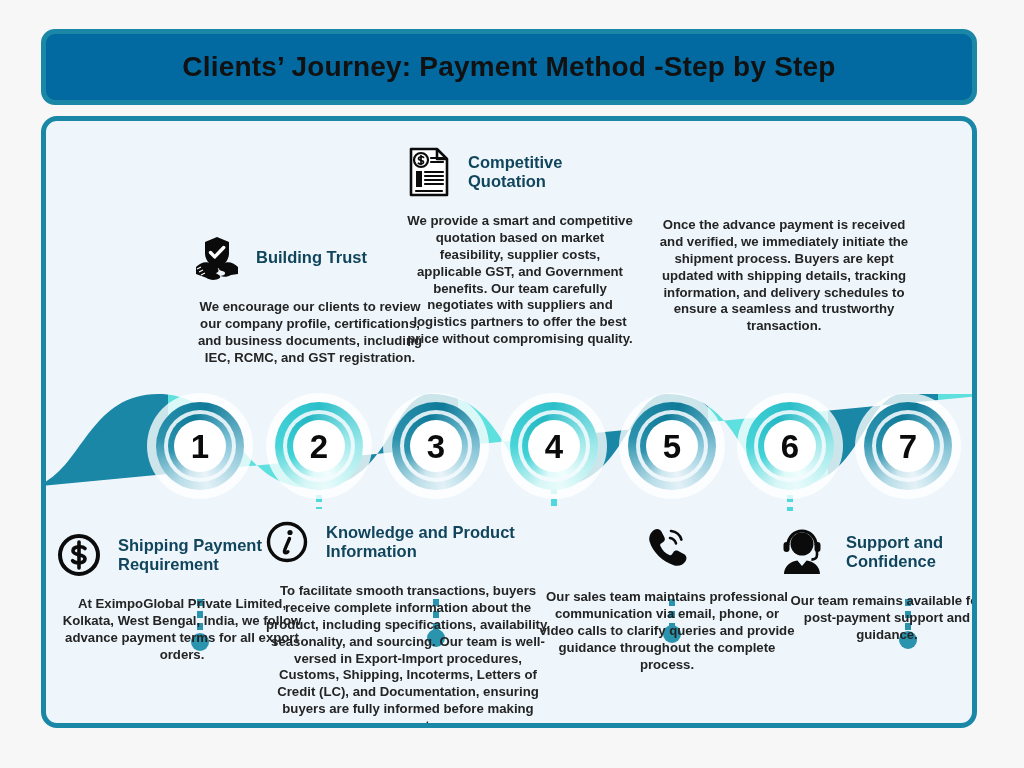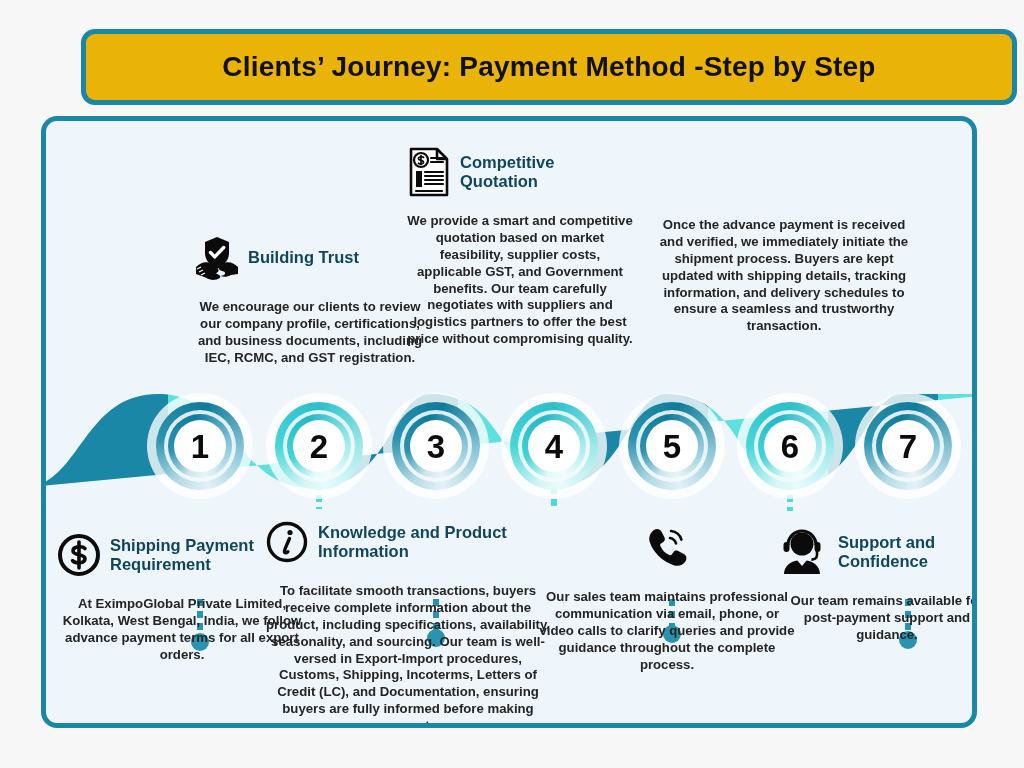--- a/index.html
+++ b/index.html
@@ -20,27 +20,26 @@
   }
 
   
   .title-panel {
     position: absolute;
     left: 41px;
     top: 29px;
     width: 936px;
     height: 76px;
     box-sizing: border-box;
-    background: #eab308;
+    background: #0369a1;
     border: 5px solid #1a87a6;
     border-radius: 14px;
     display: flex;
     align-items: center;
     justify-content: center;
-    margin-left: 40px;
   }
   .title-text {
     font-size: 28px;
     font-weight: bold;
     color: #111111;
     letter-spacing: 0.2px;
     text-align: center;
   }
 
   
@@ -167,21 +166,21 @@
   .conn-down .knob { bottom: -4px; }
   .conn-up .knob { top: -4px; }
 
   
   .info {
     position: absolute;
   }
   .info-head {
     display: flex;
     align-items: center;
-    gap: 8px;
+    gap: 16px;
   }
   .info-head.center { justify-content: center; }
   .info-icon {
     flex: 0 0 auto;
     width: 46px;
     height: 46px;
     display: flex;
     align-items: center;
     justify-content: center;
   }

